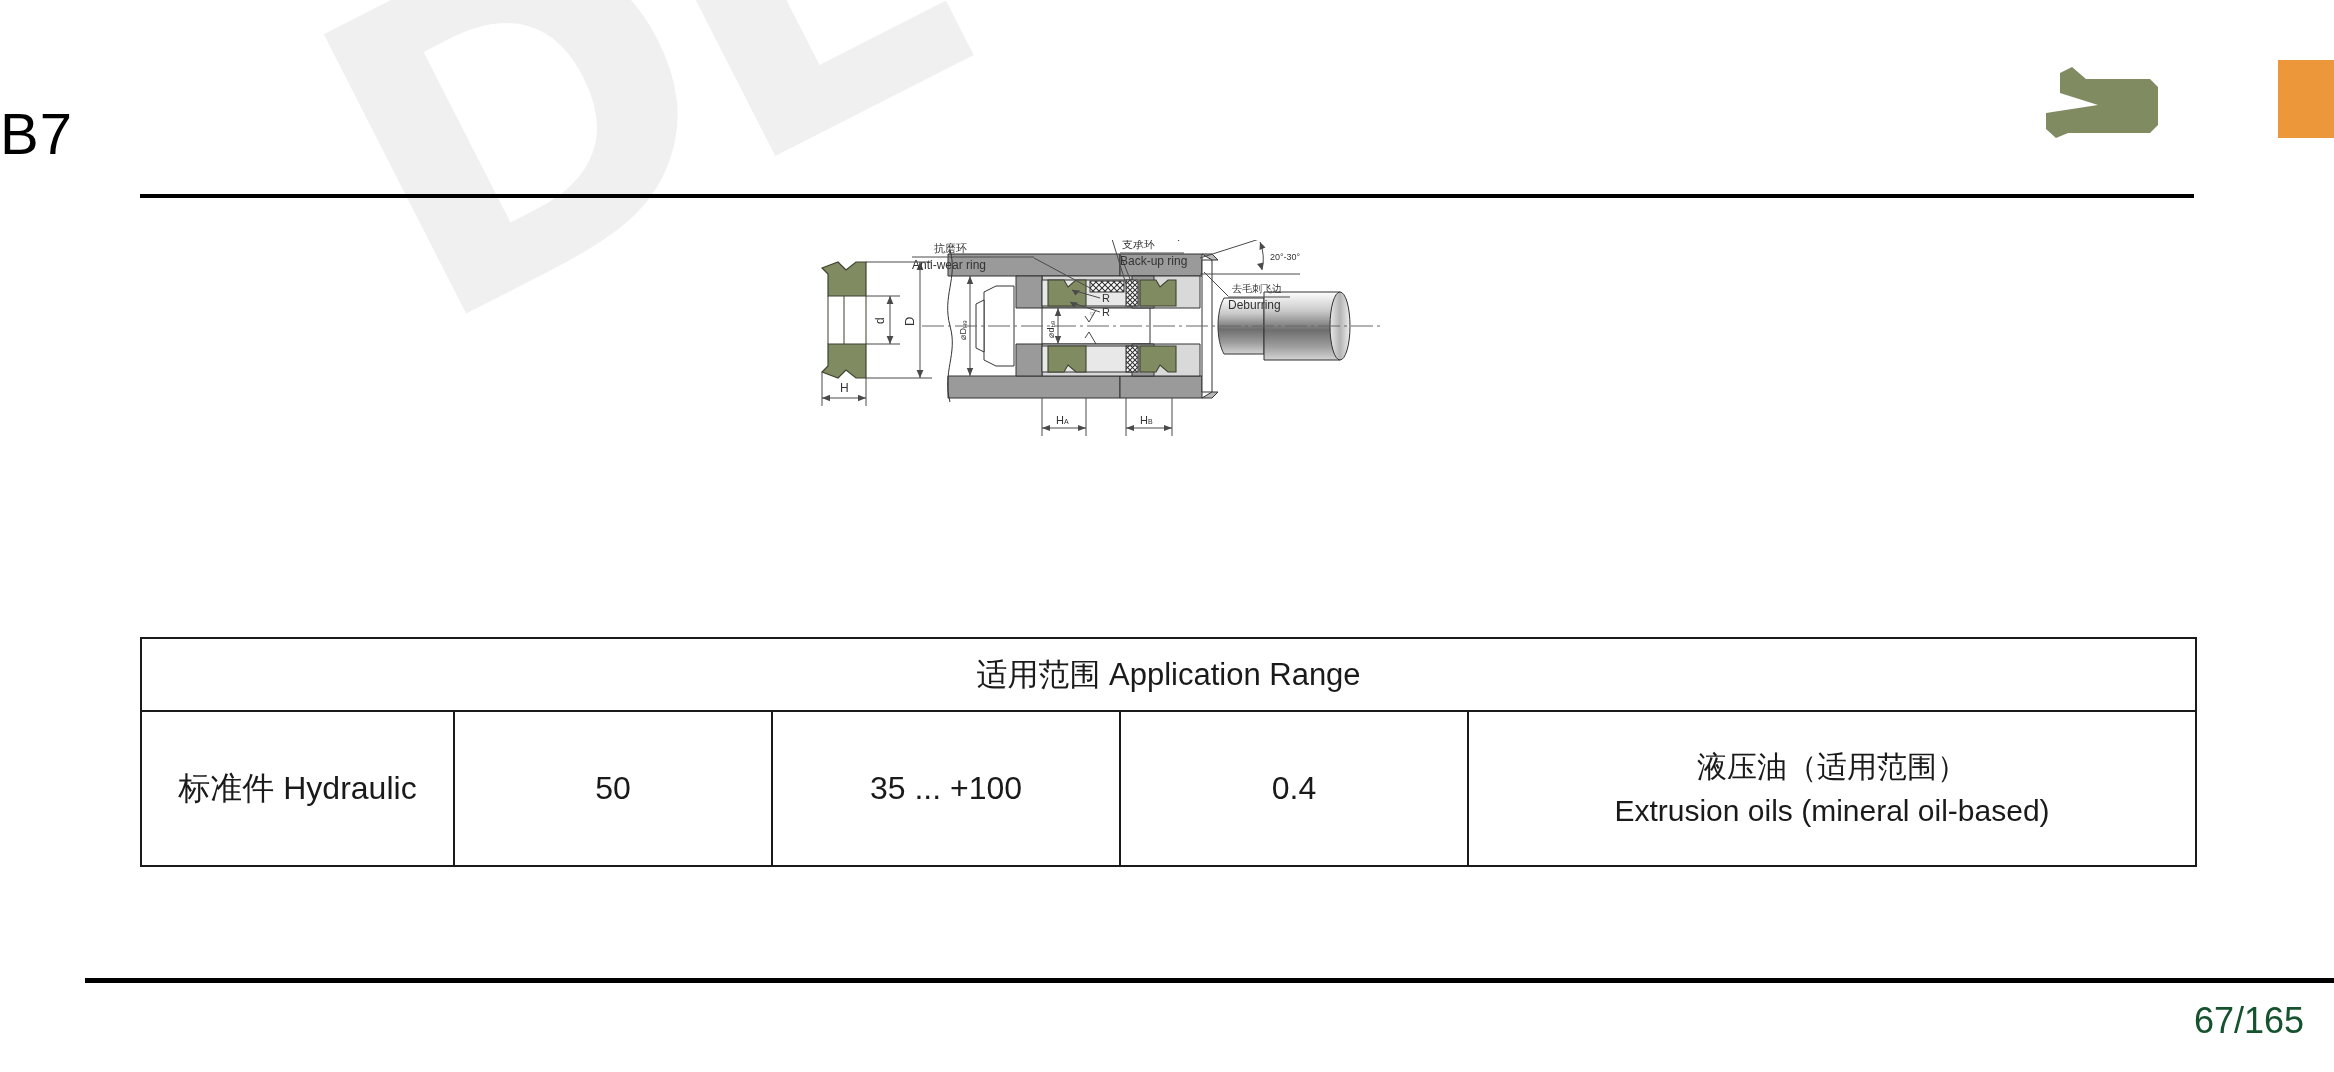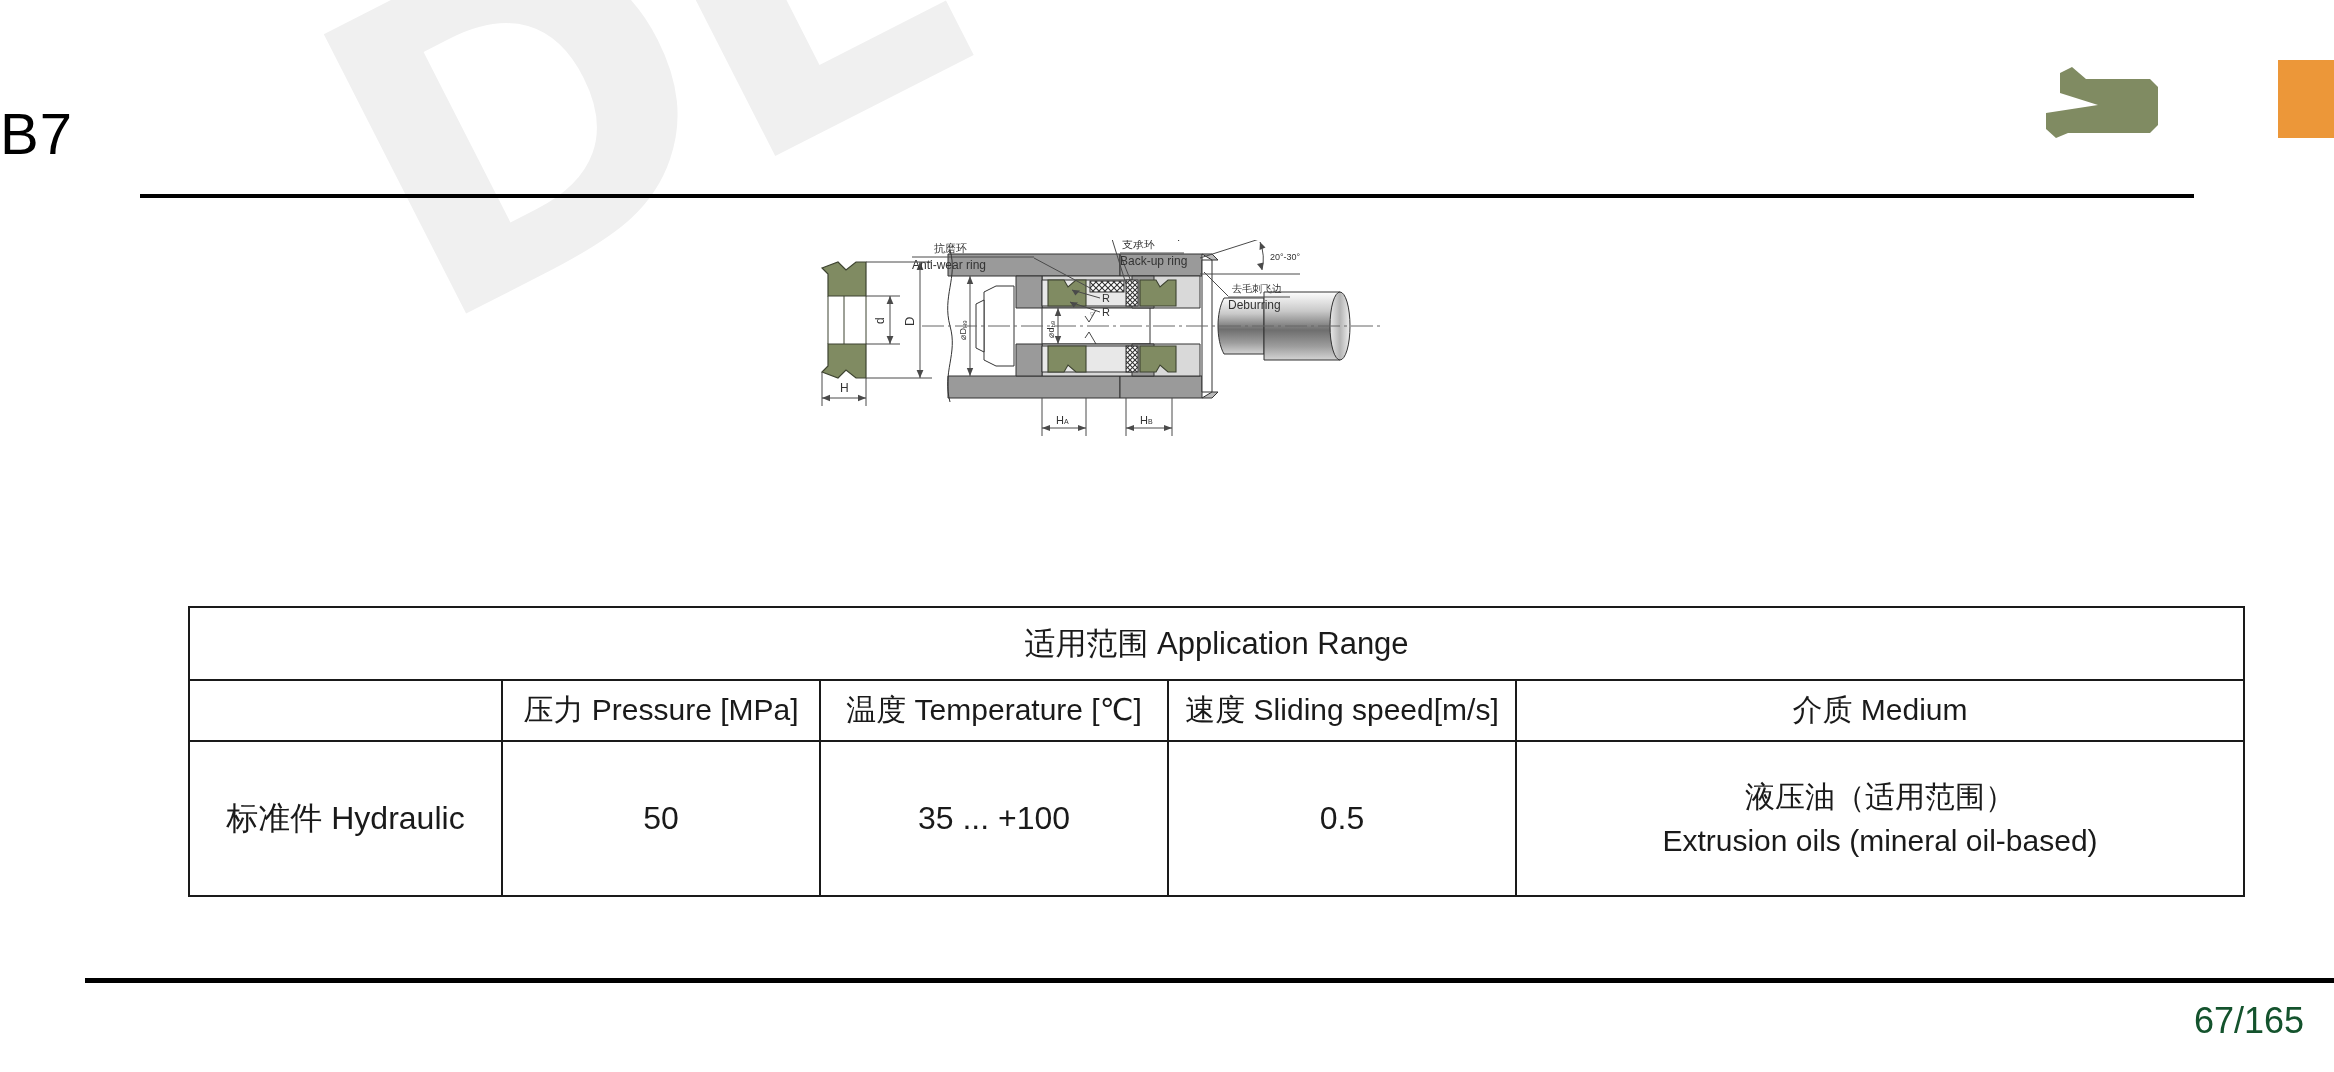--- a/index.html
+++ b/index.html
@@ -46,25 +46,24 @@
 
   
   .drawing{
     position:absolute;left:820px;top:240px;
     width:700px;height:350px;z-index:2;
   }
   .drawing svg{display:block;}
 
   
   .spec-table{
-    position:absolute;left:140px;top:606px;
+    position:absolute;left:140px;top:637px;
     width:2057px;
     border-collapse:collapse;
     z-index:3;
-    margin-left:48px;
   }
   .spec-table td{
     border:2px solid #1a1a1a;
     text-align:center;
     vertical-align:middle;
     color:#1a1a1a;
     font-size:30px;
     font-weight:400;
     padding:0 8px;
   }
@@ -316,31 +315,24 @@
       </g>
     </svg>
   </div>
 
   <table class="spec-table">
     <tbody>
       <tr>
         <td class="app-range" colspan="5">适用范围 Application Range</td>
       </tr>
       <tr>
-        <td class="col-head c1"></td>
-        <td class="col-head c2">压力 Pressure [MPa]</td>
-        <td class="col-head c3">温度 Temperature  [℃]</td>
-        <td class="col-head c4">速度 Sliding speed[m/s]</td>
-        <td class="col-head c5">介质 Medium</td>
-      </tr>
-      <tr>
         <td class="data-cell c1">标准件 Hydraulic</td>
         <td class="data-cell c2">50</td>
         <td class="data-cell c3">35 ... +100</td>
-        <td class="data-cell c4">0.5</td>
+        <td class="data-cell c4">0.4</td>
         <td class="data-cell medium-cell c5">
           <div>液压油（适用范围）</div>
           <div>Extrusion oils (mineral oil-based)</div>
         </td>
       </tr>
     </tbody>
   </table>
 
   <div class="footer-rule"></div>
   <div class="page-number">67/165</div>

